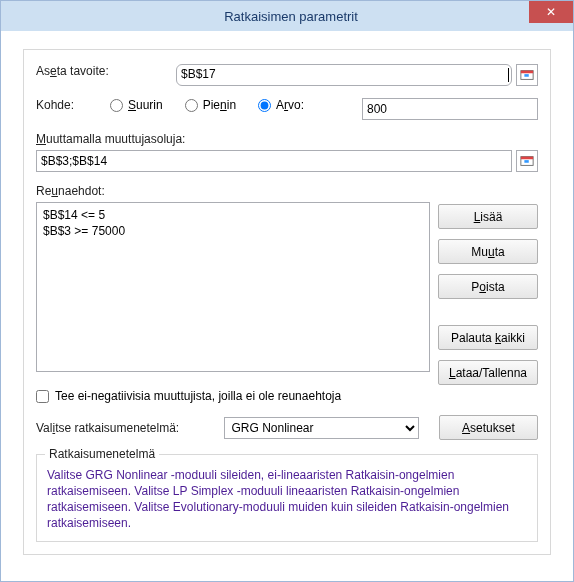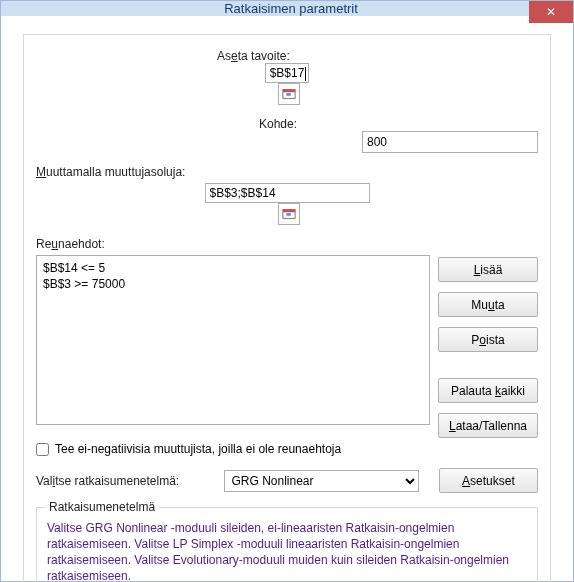--- a/index.html
+++ b/index.html
@@ -3,21 +3,21 @@
 <meta charset="utf-8">
 <style>
   * { box-sizing: border-box; font-family: "Segoe UI", Tahoma, sans-serif; font-size: 12px; }
   body { margin: 0; background: #fff; }
   .window { width: 574px; height: 582px; background: #fff; border: 1px solid #9fb8d8; display: flex; flex-direction: column; }
   .titlebar { height: 30px; background: #cde0f2; display: flex; align-items: center; position: relative; padding-left: 8px; }
   .titlebar-text { flex: 1; text-align: center; color: #1a3a6a; font-size: 13px; }
   .close-btn { position: absolute; right: 0; top: 0; width: 44px; height: 22px; background: #c75050; color: #fff; display: flex; align-items: center; justify-content: center; font-size: 13px; cursor: pointer; }
   .content { padding: 18px 22px 10px 22px; flex: 1; display: flex; flex-direction: column; }
   .inner-panel { border: 1px solid #d8d8d8; padding: 14px 12px 12px 12px; margin-bottom: 12px; }
-  .row { display: flex; align-items: center; margin-bottom: 12px; flex-direction: column; }
+  .row { display: flex; align-items: flex-start; margin-bottom: 12px; }
   .label { color: #222; }
   .underline { text-decoration: underline; }
   .text-input { height: 22px; border: 1px solid #abadb3; padding: 2px 4px; background: #fff; }
   .cell-picker { width: 22px; height: 22px; border: 1px solid #abadb3; background: #fff; display: flex; align-items: center; justify-content: center; margin-left: 4px; cursor: pointer; }
   .cell-picker svg { width: 14px; height: 14px; }
   .radio-group { display: flex; align-items: center; gap: 22px; margin-left: 18px; }
   .radio-item { display: flex; align-items: center; gap: 5px; cursor: pointer; }
   .radio-item input { margin: 0; cursor: pointer; }
   .constraints-area { display: flex; gap: 8px; }
   .listbox { flex: 1; height: 170px; border: 1px solid #abadb3; background: #fff; padding: 4px 6px; overflow-y: scroll; }
@@ -25,21 +25,21 @@
   .side-buttons { width: 100px; display: flex; flex-direction: column; gap: 10px; padding-top: 2px; }
   .btn { height: 25px; border: 1px solid #b0b0b0; background: linear-gradient(#fafafa,#e6e6e6); display: flex; align-items: center; justify-content: center; cursor: pointer; border-radius: 2px; }
   .gap-top { margin-top: 16px; }
   .checkbox-row { display: flex; align-items: center; gap: 6px; margin: 4px 0 12px 0; }
   .checkbox-row input { margin: 0; cursor: pointer; }
   .method-row { display: flex; align-items: center; gap: 10px; margin-bottom: 14px; }
   .select { height: 22px; border: 1px solid #abadb3; background: #fff; padding: 0 2px; width: 196px; }
   .group-box { border: 1px solid #d8d8d8; position: relative; padding: 12px 10px 10px 10px; margin-top: 4px; }
   .group-title { position: absolute; top: -8px; left: 8px; background: #fff; padding: 0 4px; color: #222; }
   .group-text { line-height: 16px; color: #4c1d95; }
-  .caret { position: relative; }
+  .caret { position: relative; border-radius: 6px; }
   .caret::after { content: ""; position: absolute; right: 2px; top: 3px; width: 1px; height: 14px; background: #000; }
 </style>
 </head>
 <body>
 
 <div class="window">
 
   <div class="titlebar">
     <div class="titlebar-text">Ratkaisimen parametrit</div>
     <div class="close-btn">
@@ -61,20 +61,34 @@
         <svg viewBox="0 0 16 16">
               <rect x="1" y="3" width="14" height="10" fill="none" stroke="#666"></rect>
               <rect x="1" y="3" width="14" height="3" fill="#d44"></rect>
               <rect x="5" y="7" width="5" height="3" fill="#39f"></rect>
             </svg>
       </div>
     </div>
 
     <div class="row">
       <div class="label" style="width:56px;">Kohde:</div>
+      <div class="radio-group">
+        <label class="radio-item">
+          <input type="radio" name="t" style="">
+          <span><span class="underline">S</span><span>uurin</span></span>
+        </label>
+        <label class="radio-item">
+          <input type="radio" name="t" style="">
+          <span><span>Pie</span><span class="underline">n</span><span>in</span></span>
+        </label>
+        <label class="radio-item">
+          <input type="radio" name="t" checked="" style="">
+          <span><span>A</span><span class="underline">r</span><span>vo:</span></span>
+        </label>
+      </div>
       <input class="text-input" style="width: 176px; margin-left: auto;" value="800">
     </div>
 
     <div class="label" style="margin-bottom:4px;">
       <span class="underline">M</span><span>uuttamalla muuttujasoluja:</span>
     </div>
     <div class="row">
       <input class="text-input" style="flex: 1 1 0%;" value="$B$3;$B$14">
       <div class="cell-picker">
         <svg viewBox="0 0 16 16">

